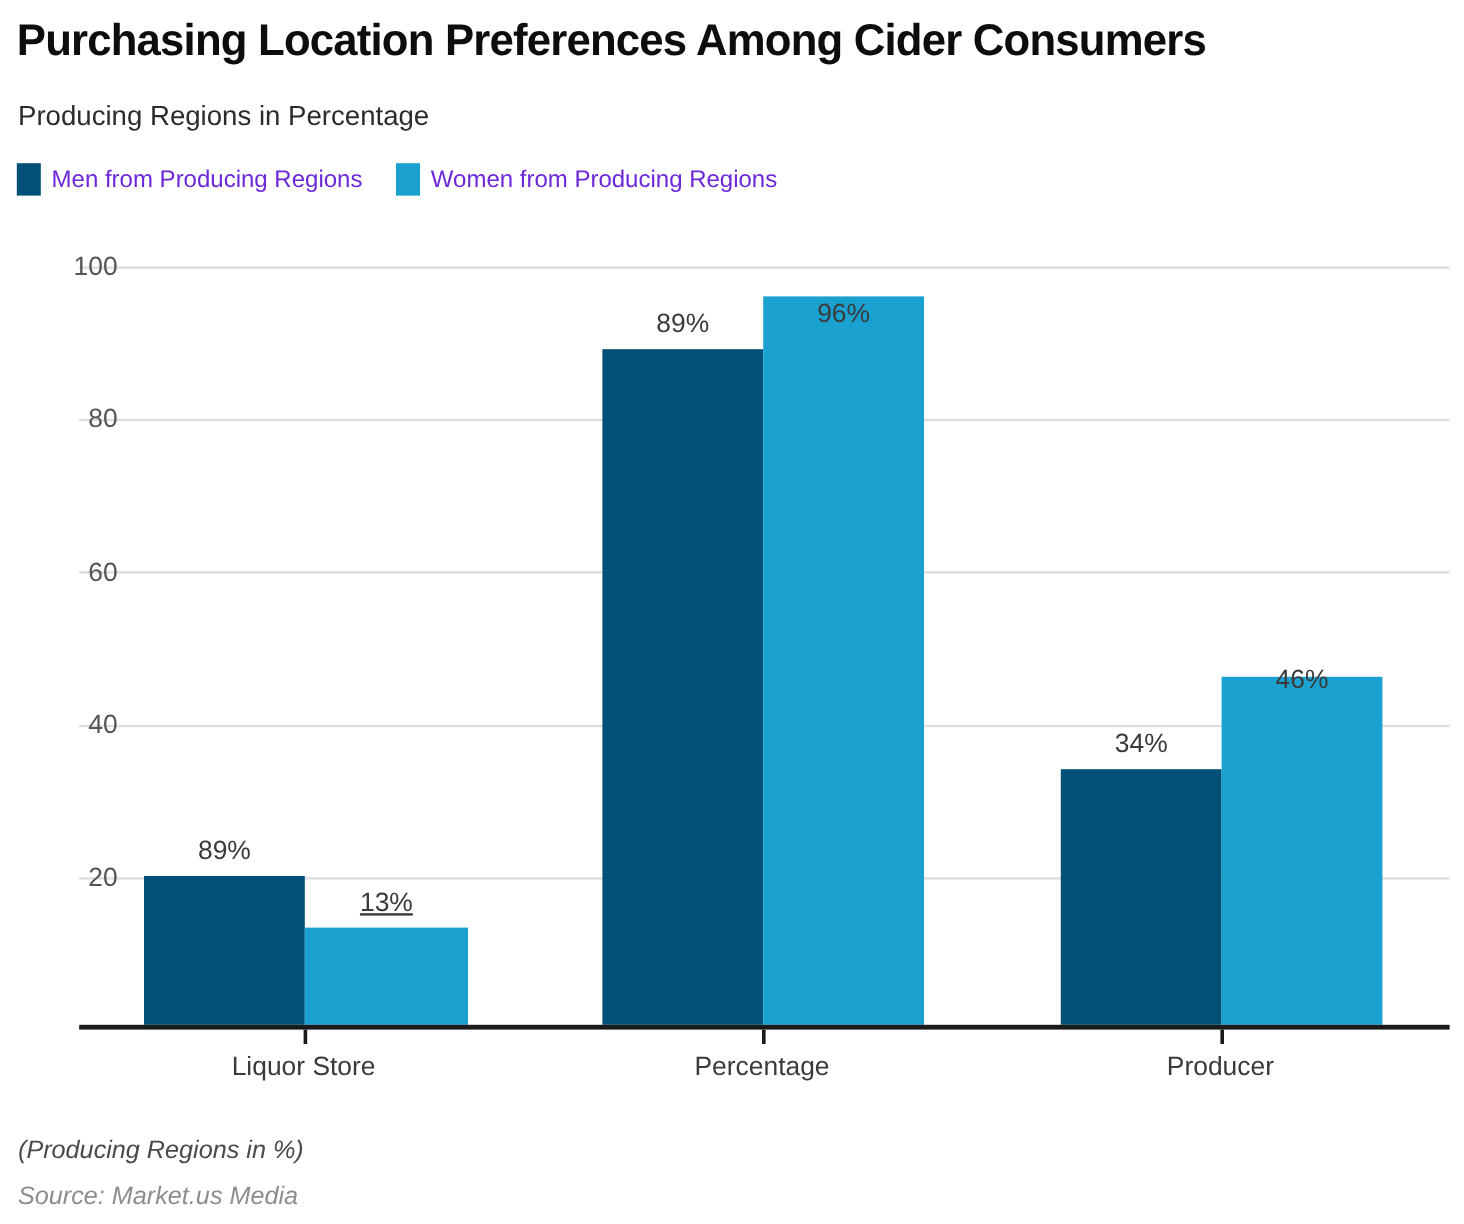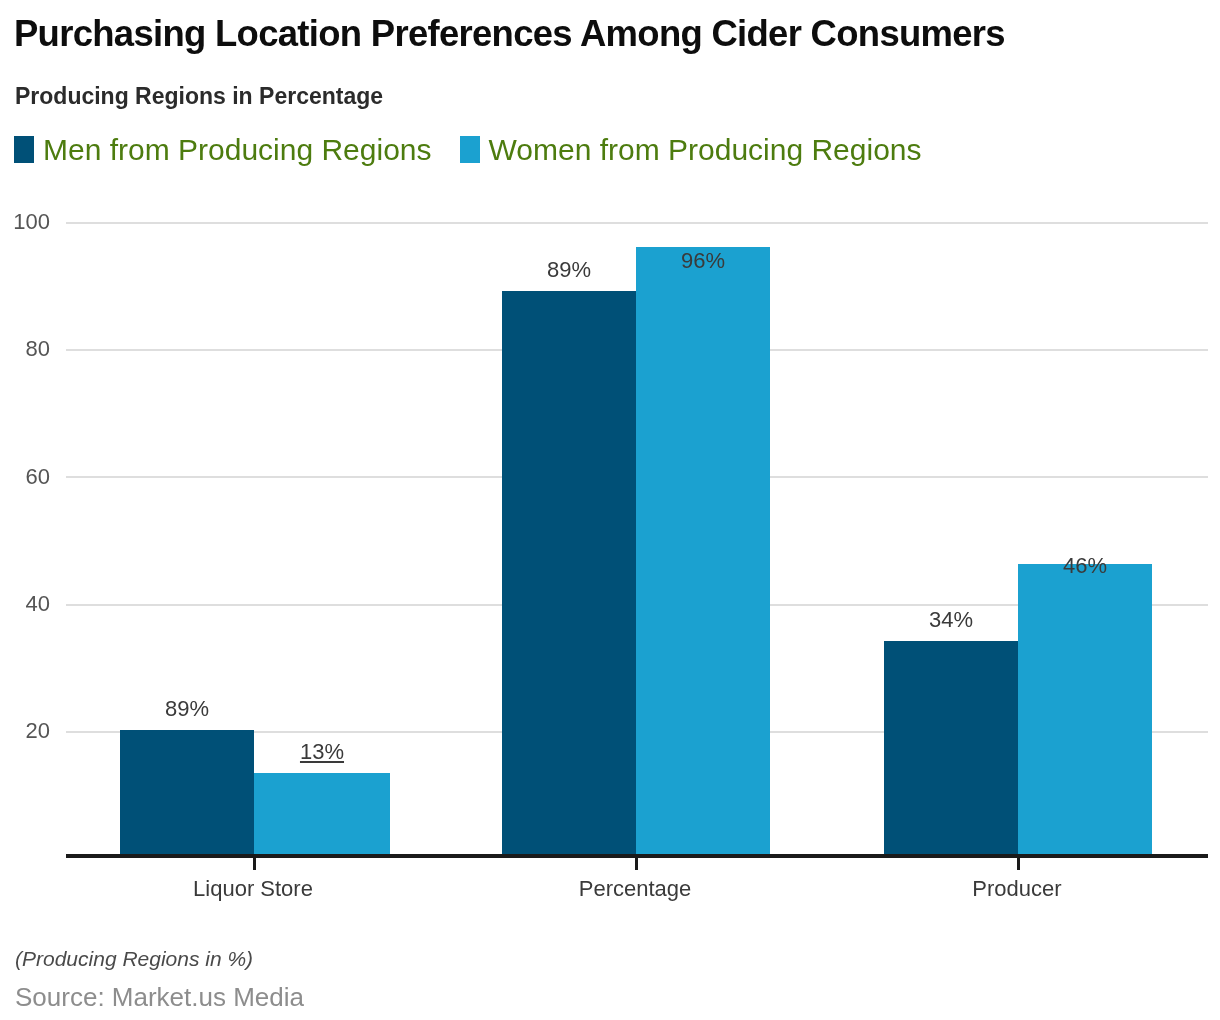--- a/index.html
+++ b/index.html
@@ -32,21 +32,21 @@
     white-space: nowrap;
     transform: scaleX(0.985);
     transform-origin: left center;
   }
 
   #chart-subtitle {
     position: absolute;
     left: 15px;
     top: 82px;
     font-size: 23px;
-    font-weight: bold;
+    font-weight: normal;
     line-height: 28px;
     color: #2b2b2b;
     white-space: nowrap;
   }
 
   
   #chart-legend {
     position: absolute;
     left: 14px;
     top: 136px;
@@ -60,23 +60,23 @@
     align-items: center;
     margin-right: 28px;
   }
   .legend-swatch {
     width: 20px;
     height: 27px;
     margin-right: 9px;
     flex: 0 0 auto;
   }
   .legend-label {
-    font-size: 30px;
-    line-height: 26px;
-    color: #4d7c0f;
+    font-size: 20px;
+    line-height: 26px;
+    color: #6d28d9;
     white-space: nowrap;
     text-align: center;
   }
 
   
   #plot-area {
     position: absolute;
     left: 0;
     top: 0;
     width: 1220px;
@@ -92,20 +92,21 @@
   }
 
   .ytick-label {
     position: absolute;
     left: 0;
     width: 50px;
     text-align: right;
     font-size: 22px;
     line-height: 22px;
     color: #555555;
+    padding-left: 48px;
   }
 
   #axis-line {
     position: absolute;
     left: 66px;
     top: 854px;
     width: 1142px;
     height: 4px;
     background: #1a1a1a;
   }
@@ -150,24 +151,25 @@
     font-size: 21px;
     font-style: italic;
     line-height: 26px;
     color: #4a4a4a;
     white-space: nowrap;
   }
   #footer-source {
     position: absolute;
     left: 15px;
     top: 984px;
-    font-size: 26px;
+    font-size: 21px;
     line-height: 26px;
     color: #8d8d8d;
     white-space: nowrap;
+    font-style: italic;
   }
 </style>
 </head>
 <body>
 
 <div id="chart-header">
   <div id="chart-title">Purchasing Location Preferences Among Cider Consumers</div>
   <div id="chart-subtitle">Producing Regions in Percentage</div>
 </div>
 

